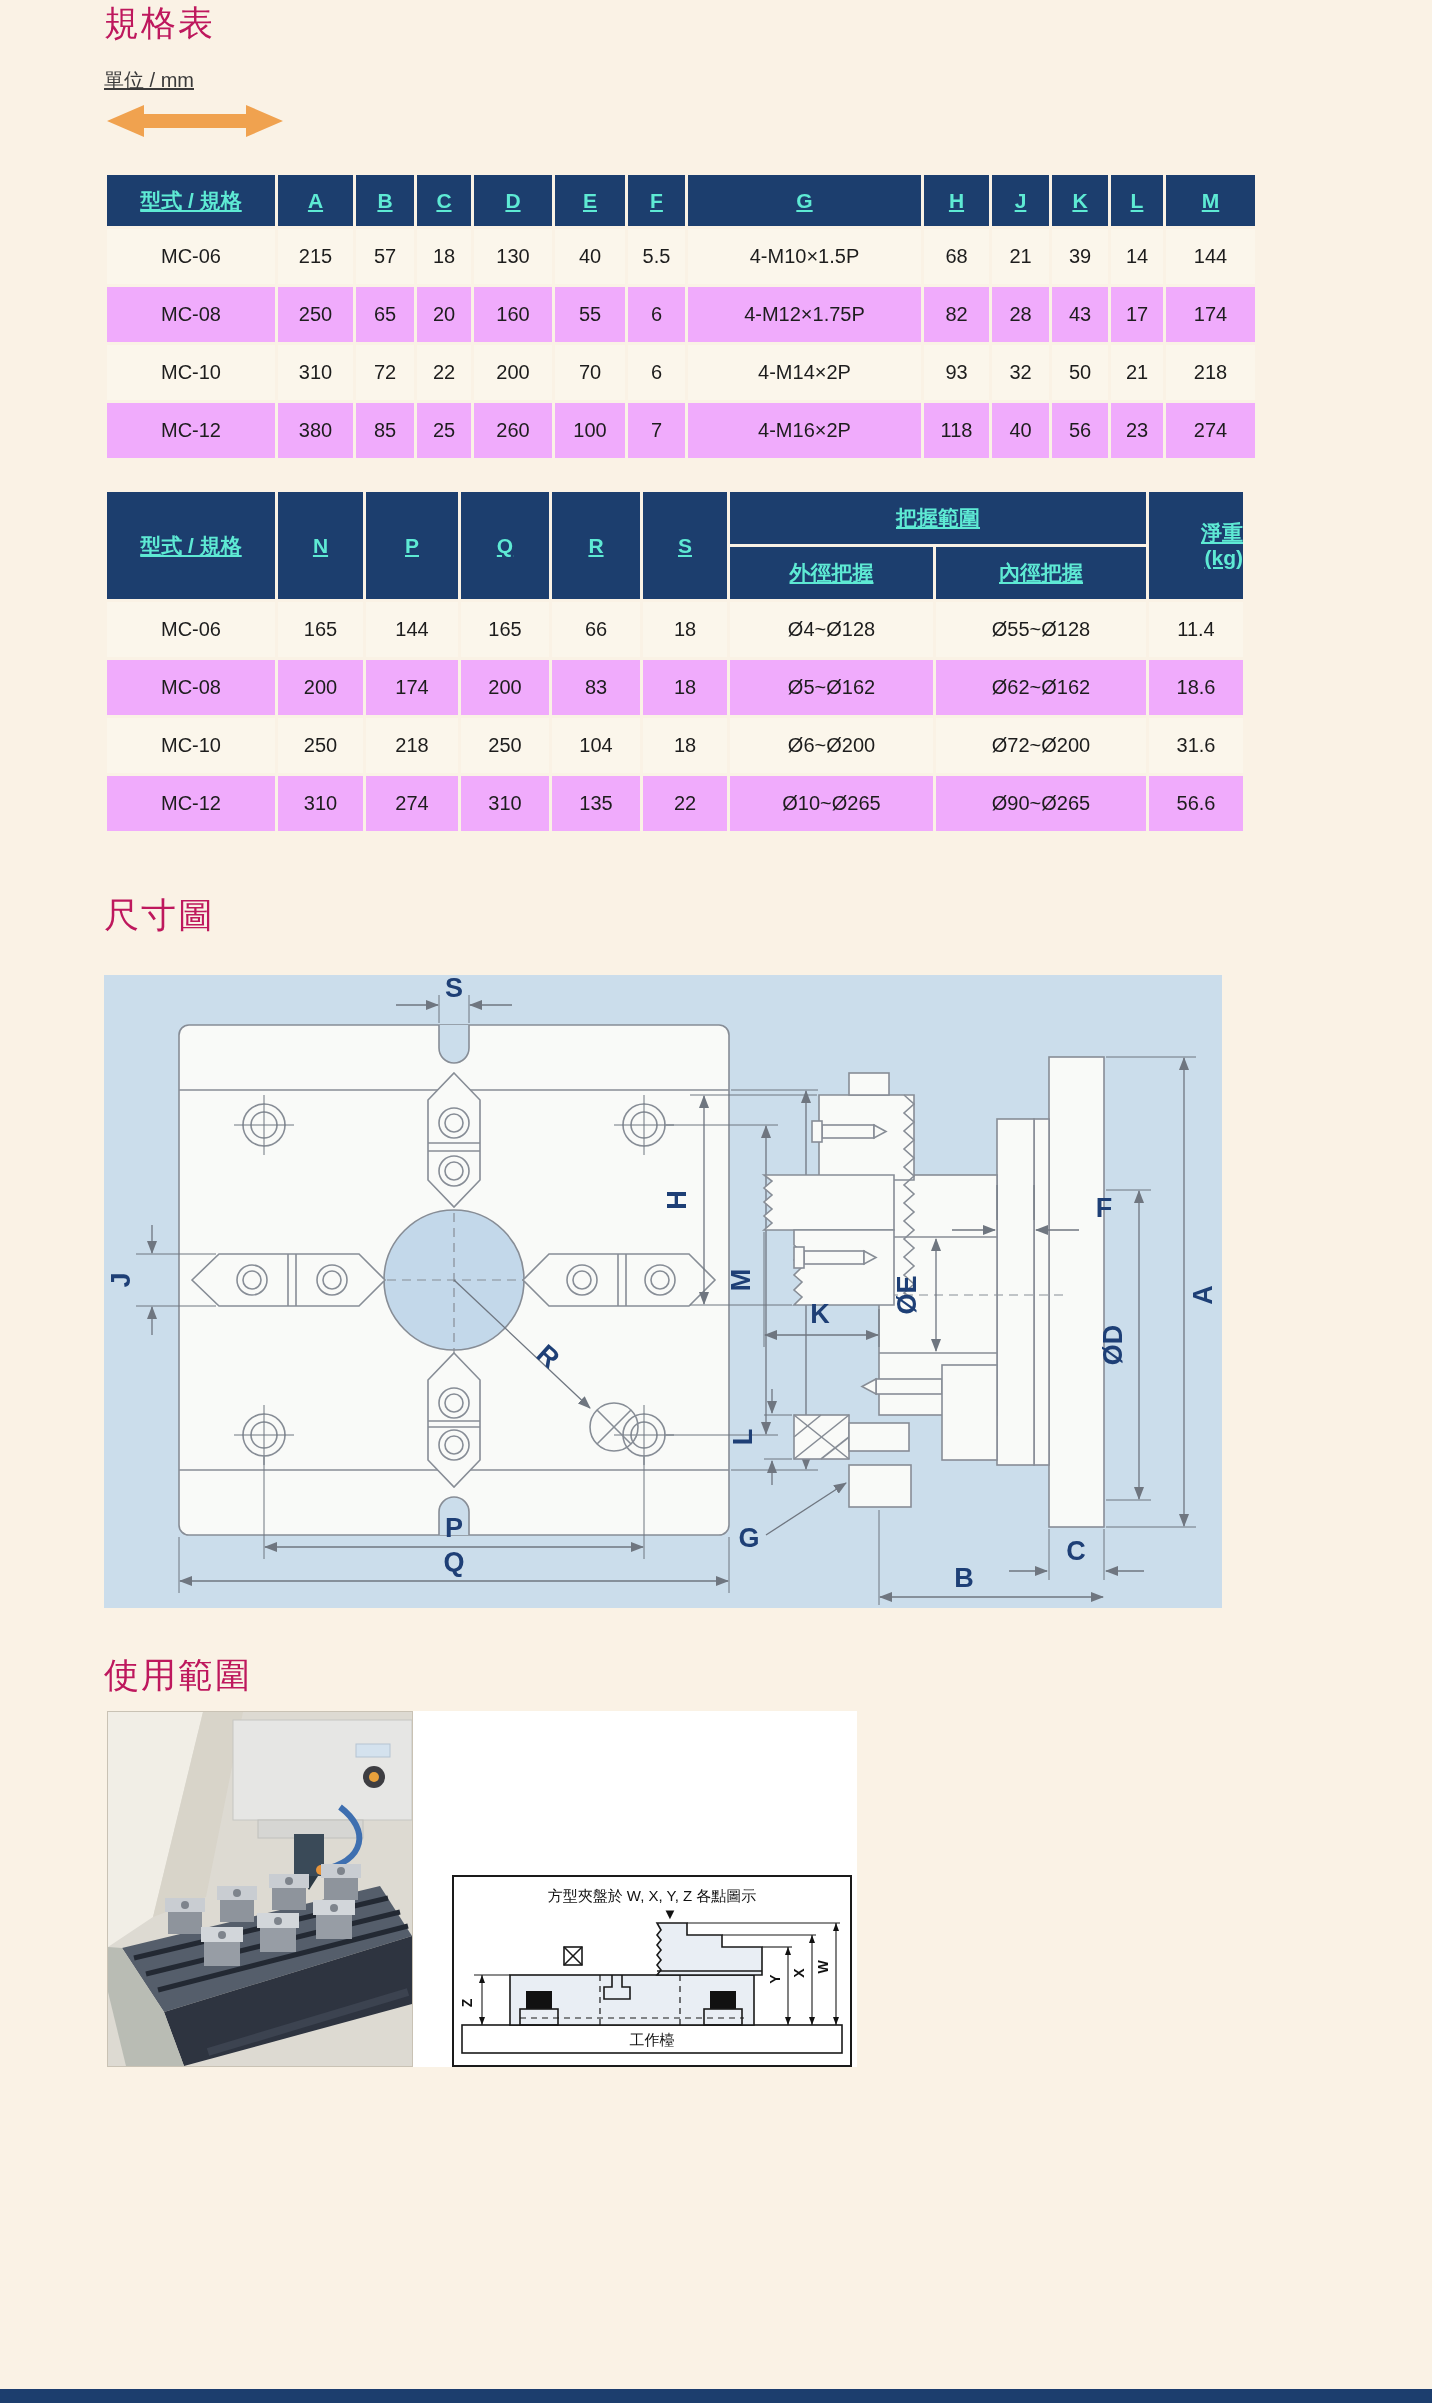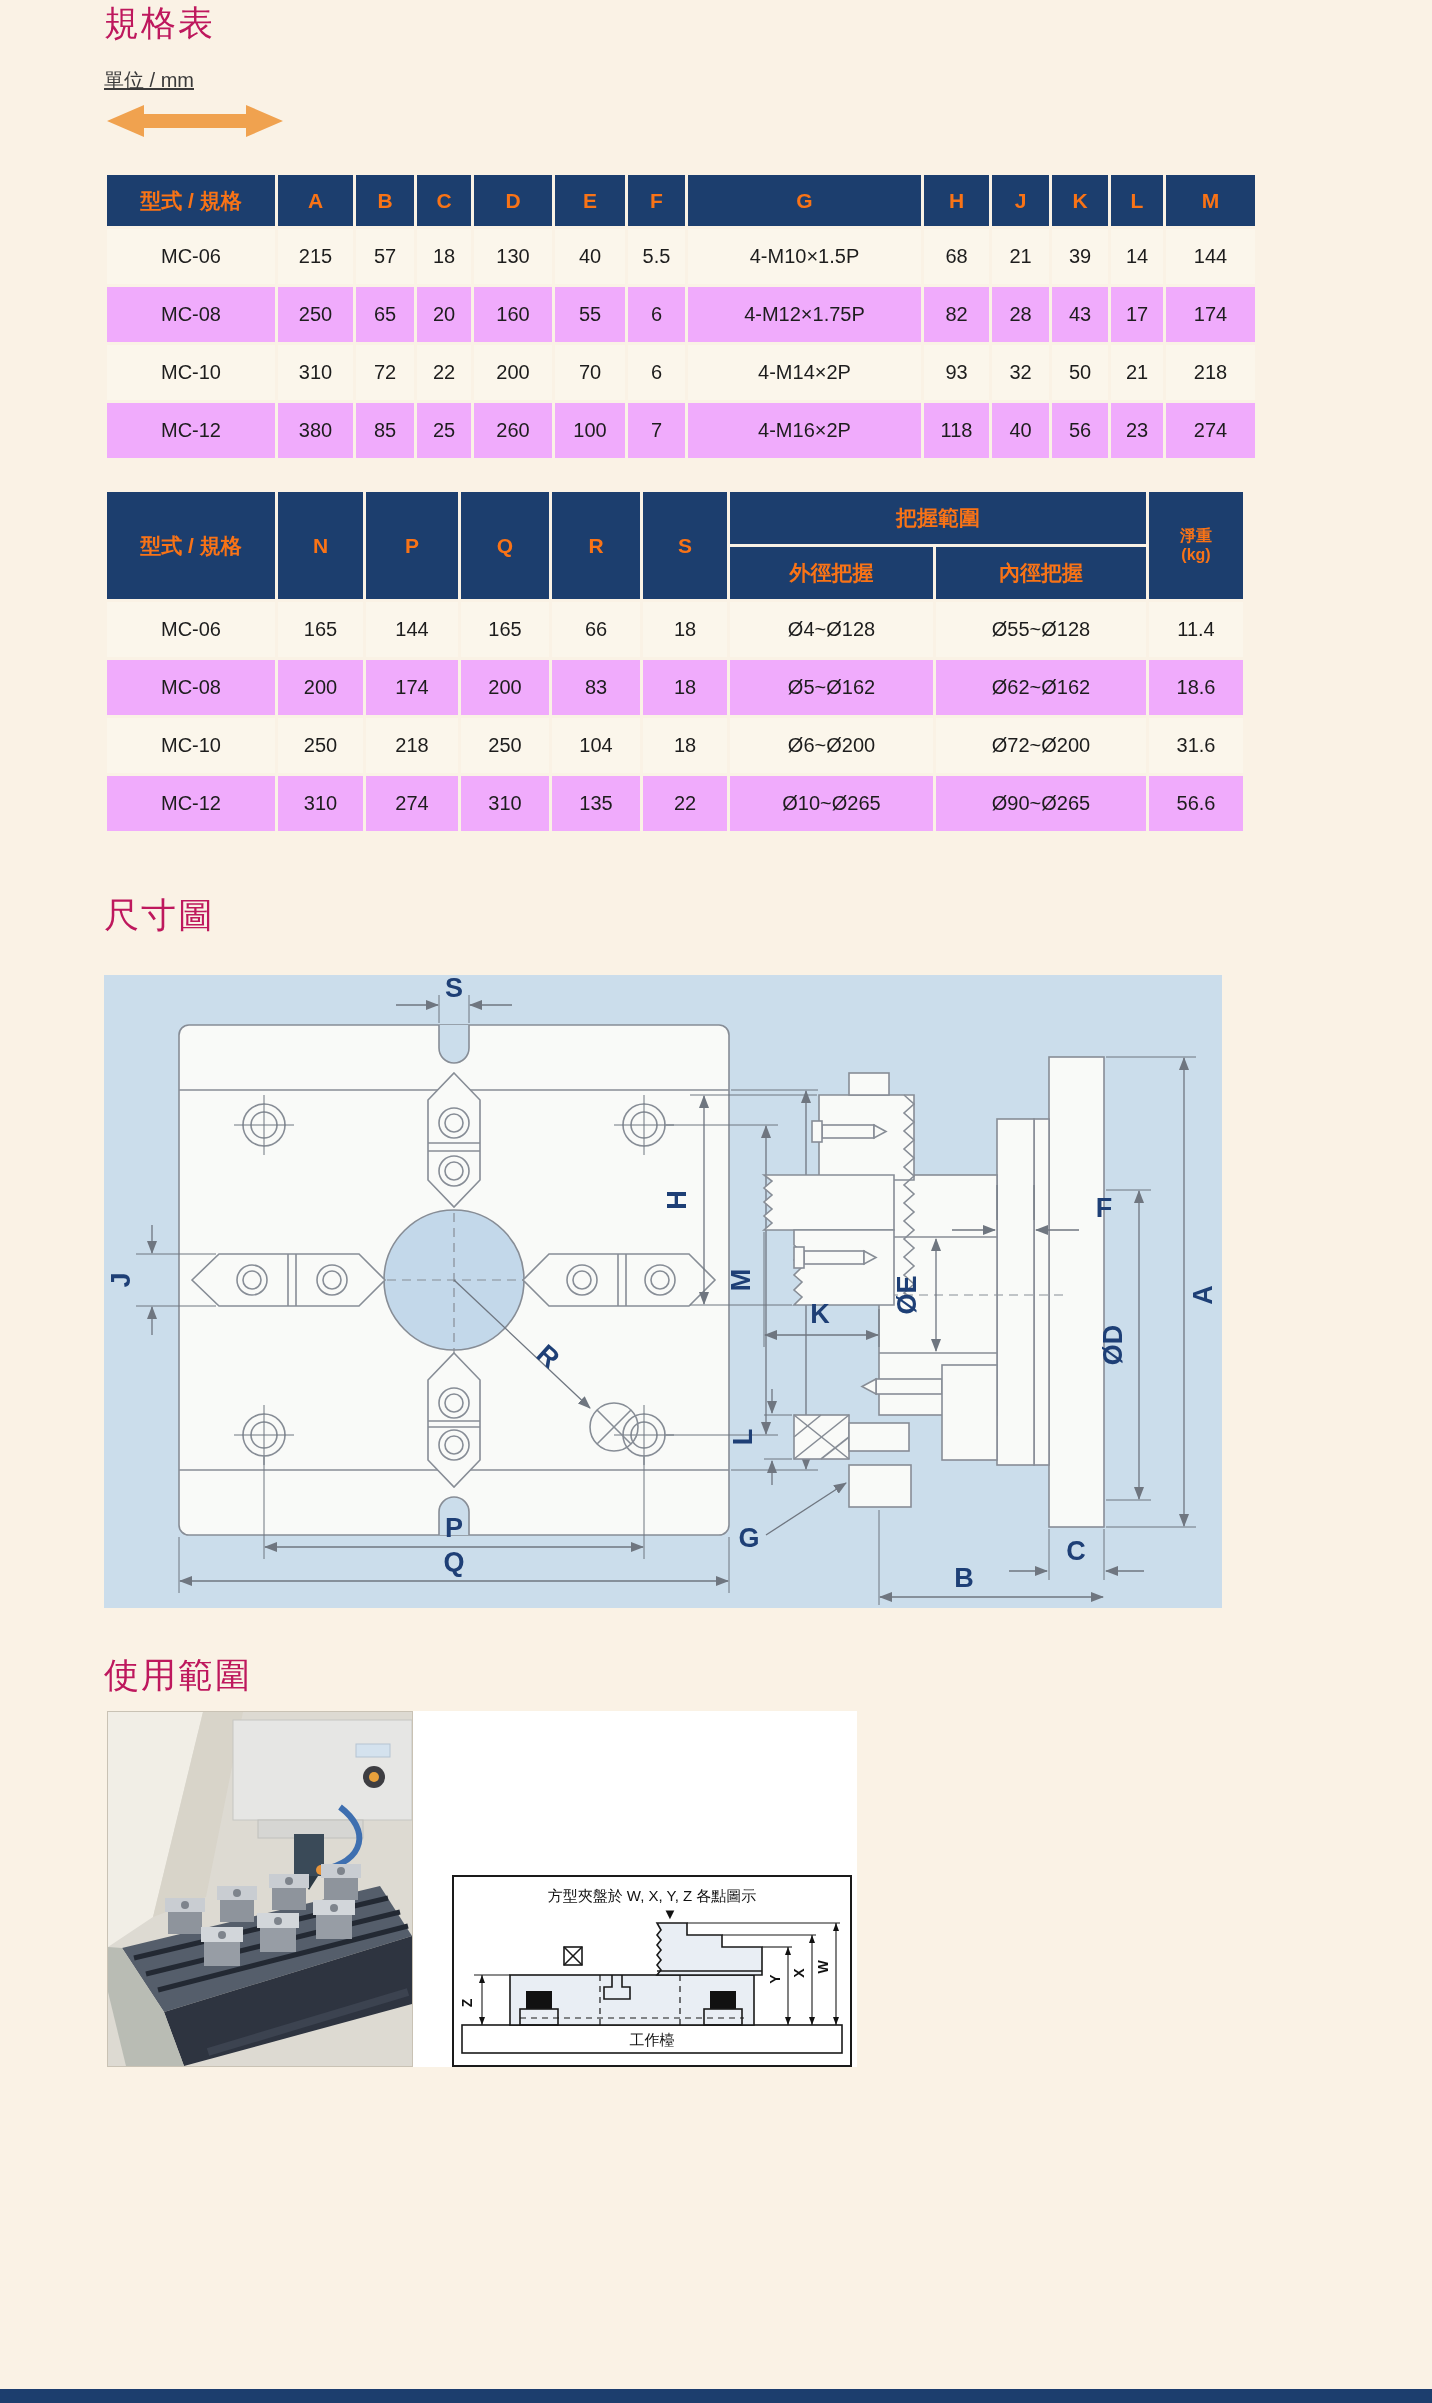--- a/index.html
+++ b/index.html
@@ -13,34 +13,34 @@
   h2.sec-title{
     margin:0;padding:0;font-size:35px;font-weight:normal;
     color:#be185d;letter-spacing:2px;
   }
   .title-spec{margin-top:26px;}
   .unit{margin-top:20px;font-size:20px;color:#3a3a3a;text-decoration:underline;}
   .arrow-wrap{margin-top:8px;}
   
   table.spec{border-collapse:separate;border-spacing:3px;margin-top:28px;table-layout:fixed;width:1118px;}
   table.spec th{
-    background:#1C3E6E;color:#f97316;font-size:21px;font-weight:600;
-    text-align:center;vertical-align:middle;padding:0;
+    background:#1C3E6E;color:#5eead4;font-size:21px;font-weight:600;
+    text-align:center;vertical-align:middle;padding:0;text-decoration:underline;
   }
   table.spec td{
     font-size:20px;text-align:center;vertical-align:middle;padding:0;
     background:#FBF6EB;color:#1d1d1d;
   }
   table.t1 th{height:51px;}
   table.t1 td{height:55px;}
   table.t2 th{height:52px;}
   table.t2 td{height:55px;}
   table.spec tr.alt td{background:#f0abfc;margin-left:10px;}
   .t2-weight{line-height:1.15;}
-  .t2-weight div{font-size:16px;}
+  .t2-weight div{font-size:21px;text-align:right;}
   
   .panel{
     margin-top:36px;width:1118px;height:633px;background:#CBDDEB;
   }
   .panel svg{display:block;}
   .part{fill:#F9FAF8;stroke:#878D96;stroke-width:1.6;}
   .hole{fill:#C3D8EA;stroke:#878D96;stroke-width:1.6;}
   .ln{stroke:#878D96;stroke-width:1.6;fill:none;}
   .dash{stroke:#878D96;stroke-width:1.2;fill:none;stroke-dasharray:9 6;}
   .dim{stroke:#6F7680;stroke-width:1.3;fill:none;}

